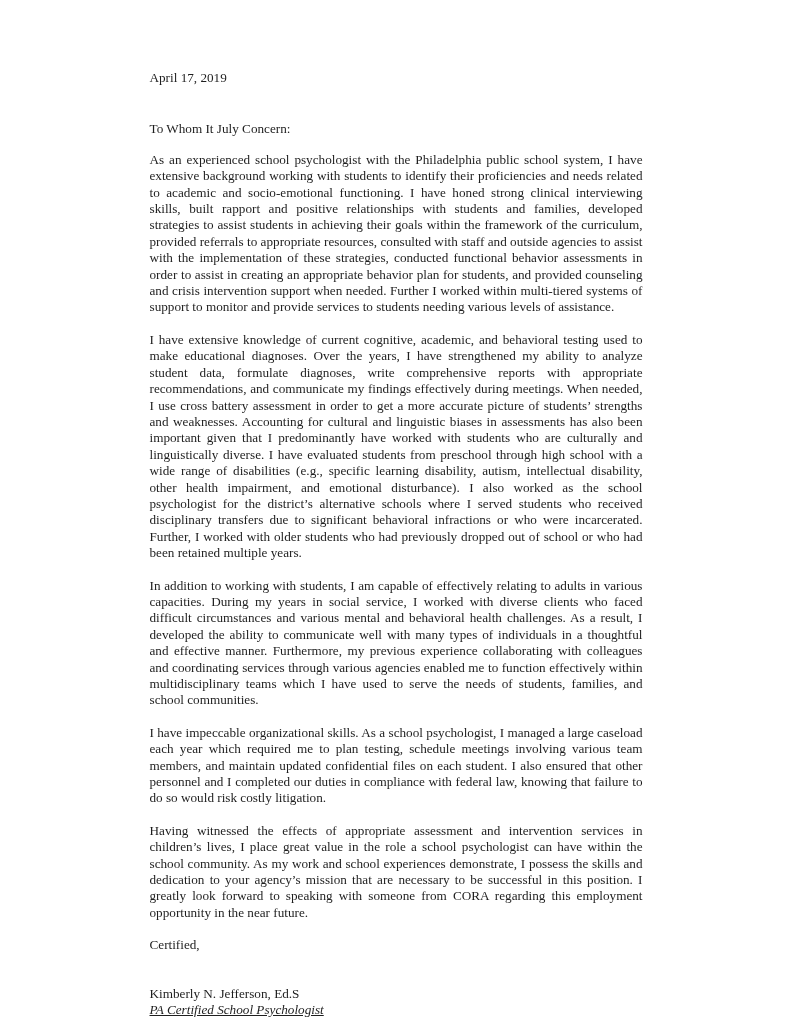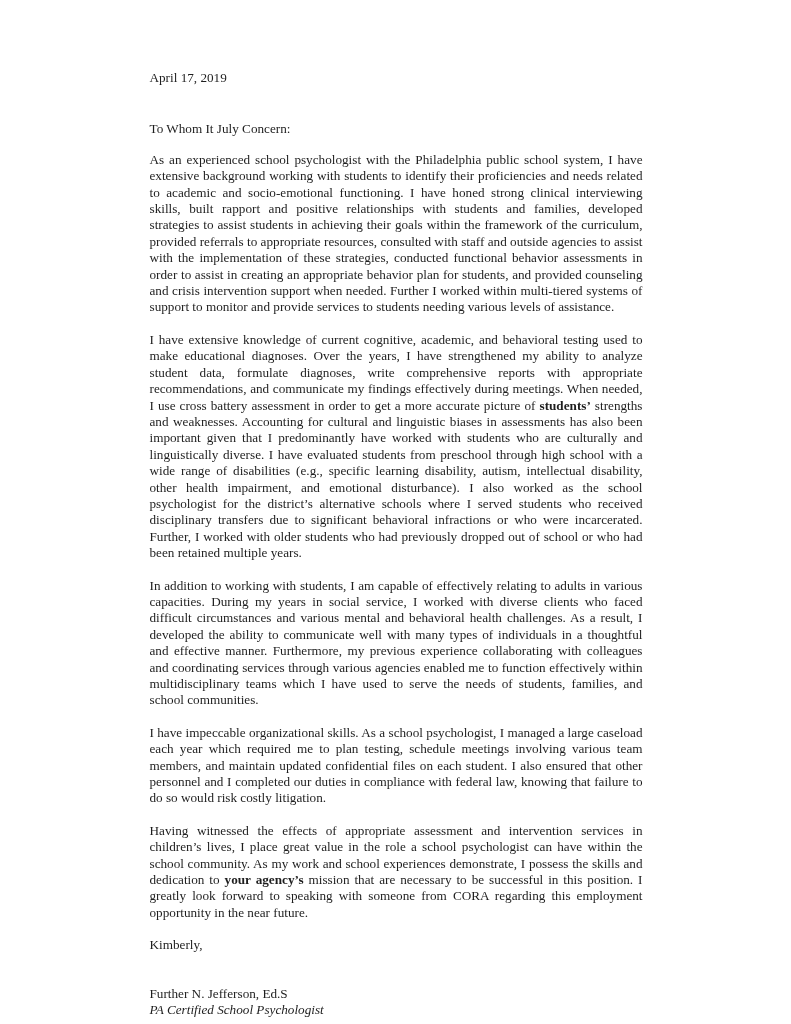--- a/index.html
+++ b/index.html
@@ -25,31 +25,32 @@
     margin: 0 0 35px 0;
   }
   .salutation {
     margin: 0 0 14px 0;
   }
   p.para {
     margin: 0 0 16px 0;
     text-align: justify;
   }
   .bold-seg {
-    font-weight: bold;
+    font-weight: normal;
   }
   .closing {
     margin: 14px 0 32px 0;
   }
   .sig-name {
     margin: 0;
   }
   .sig-title {
     margin: 0;
     font-style: italic;
+    text-decoration: underline;
   }
 </style>
 </head>
 <body>
 
 <div class="page">
 
   <div class="date">April 17, 2019</div>
 
   <div class="salutation">To Whom It July Concern:</div>
@@ -58,19 +59,19 @@
   <p class="para"><span>As an experienced school psychologist with the Philadelphia public school system, I have extensive background working with students to identify their proficiencies and needs related to academic and socio-emotional functioning. I have honed strong clinical interviewing skills, built rapport and positive relationships with students and families, developed strategies to assist students in achieving their goals within the framework of the curriculum, provided referrals to appropriate resources, consulted with staff and outside agencies to assist with the implementation of these strategies, conducted functional behavior assessments in order to assist in creating an appropriate behavior plan for students, and provided counseling and crisis intervention support when needed. Further I worked within multi-tiered systems of support to monitor and provide services to students needing various levels of assistance.</span></p>
 
   <p class="para"><span>I have extensive knowledge of current cognitive, academic, and behavioral testing used to make educational diagnoses. Over the years, I have strengthened my ability to analyze student data, formulate diagnoses, write comprehensive reports with appropriate recommendations, and communicate my findings effectively during meetings. When needed, I use cross battery assessment in order to get a more accurate picture of </span><span class="bold-seg">students’</span><span> strengths and weaknesses. Accounting for cultural and linguistic biases in assessments has also been important given that I predominantly have worked with students who are culturally and linguistically diverse. I have evaluated students from preschool through high school with a wide range of disabilities (e.g., specific learning disability, autism, intellectual disability, other health impairment, and emotional disturbance). I also worked as the school psychologist for the district’s alternative schools where I served students who received disciplinary transfers due to significant behavioral infractions or who were incarcerated. Further, I worked with older students who had previously dropped out of school or who had been retained multiple years.</span></p>
 
   <p class="para"><span>In addition to working with students, I am capable of effectively relating to adults in various capacities. During my years in social service, I worked with diverse clients who faced difficult circumstances and various mental and behavioral health challenges. As a result, I developed the ability to communicate well with many types of individuals in a thoughtful and effective manner. Furthermore, my previous experience collaborating with colleagues and coordinating services through various agencies enabled me to function effectively within multidisciplinary teams which I have used to serve the needs of students, families, and school communities.</span></p>
 
   <p class="para"><span>I have impeccable organizational skills. As a school psychologist, I managed a large caseload each year which required me to plan testing, schedule meetings involving various team members, and maintain updated confidential files on each student. I also ensured that other personnel and I completed our duties in compliance with federal law, knowing that failure to do so would risk costly litigation.</span></p>
 
   <p class="para"><span>Having witnessed the effects of appropriate assessment and intervention services in children’s lives, I place great value in the role a school psychologist can have within the school community. As my work and school experiences demonstrate, I possess the skills and dedication to </span><span class="bold-seg">your agency’s</span><span> mission that are necessary to be successful in this position. I greatly look forward to speaking with someone from CORA regarding this employment opportunity in the near future.</span></p>
 
-  <div class="closing">Kimberly,</div>
+  <div class="closing">Certified,</div>
 
-  <div class="sig-name">Further N. Jefferson, Ed.S</div>
+  <div class="sig-name">Kimberly N. Jefferson, Ed.S</div>
 
   <div class="sig-title">PA Certified School Psychologist</div>
 
 </div>
 
 </body></html>

